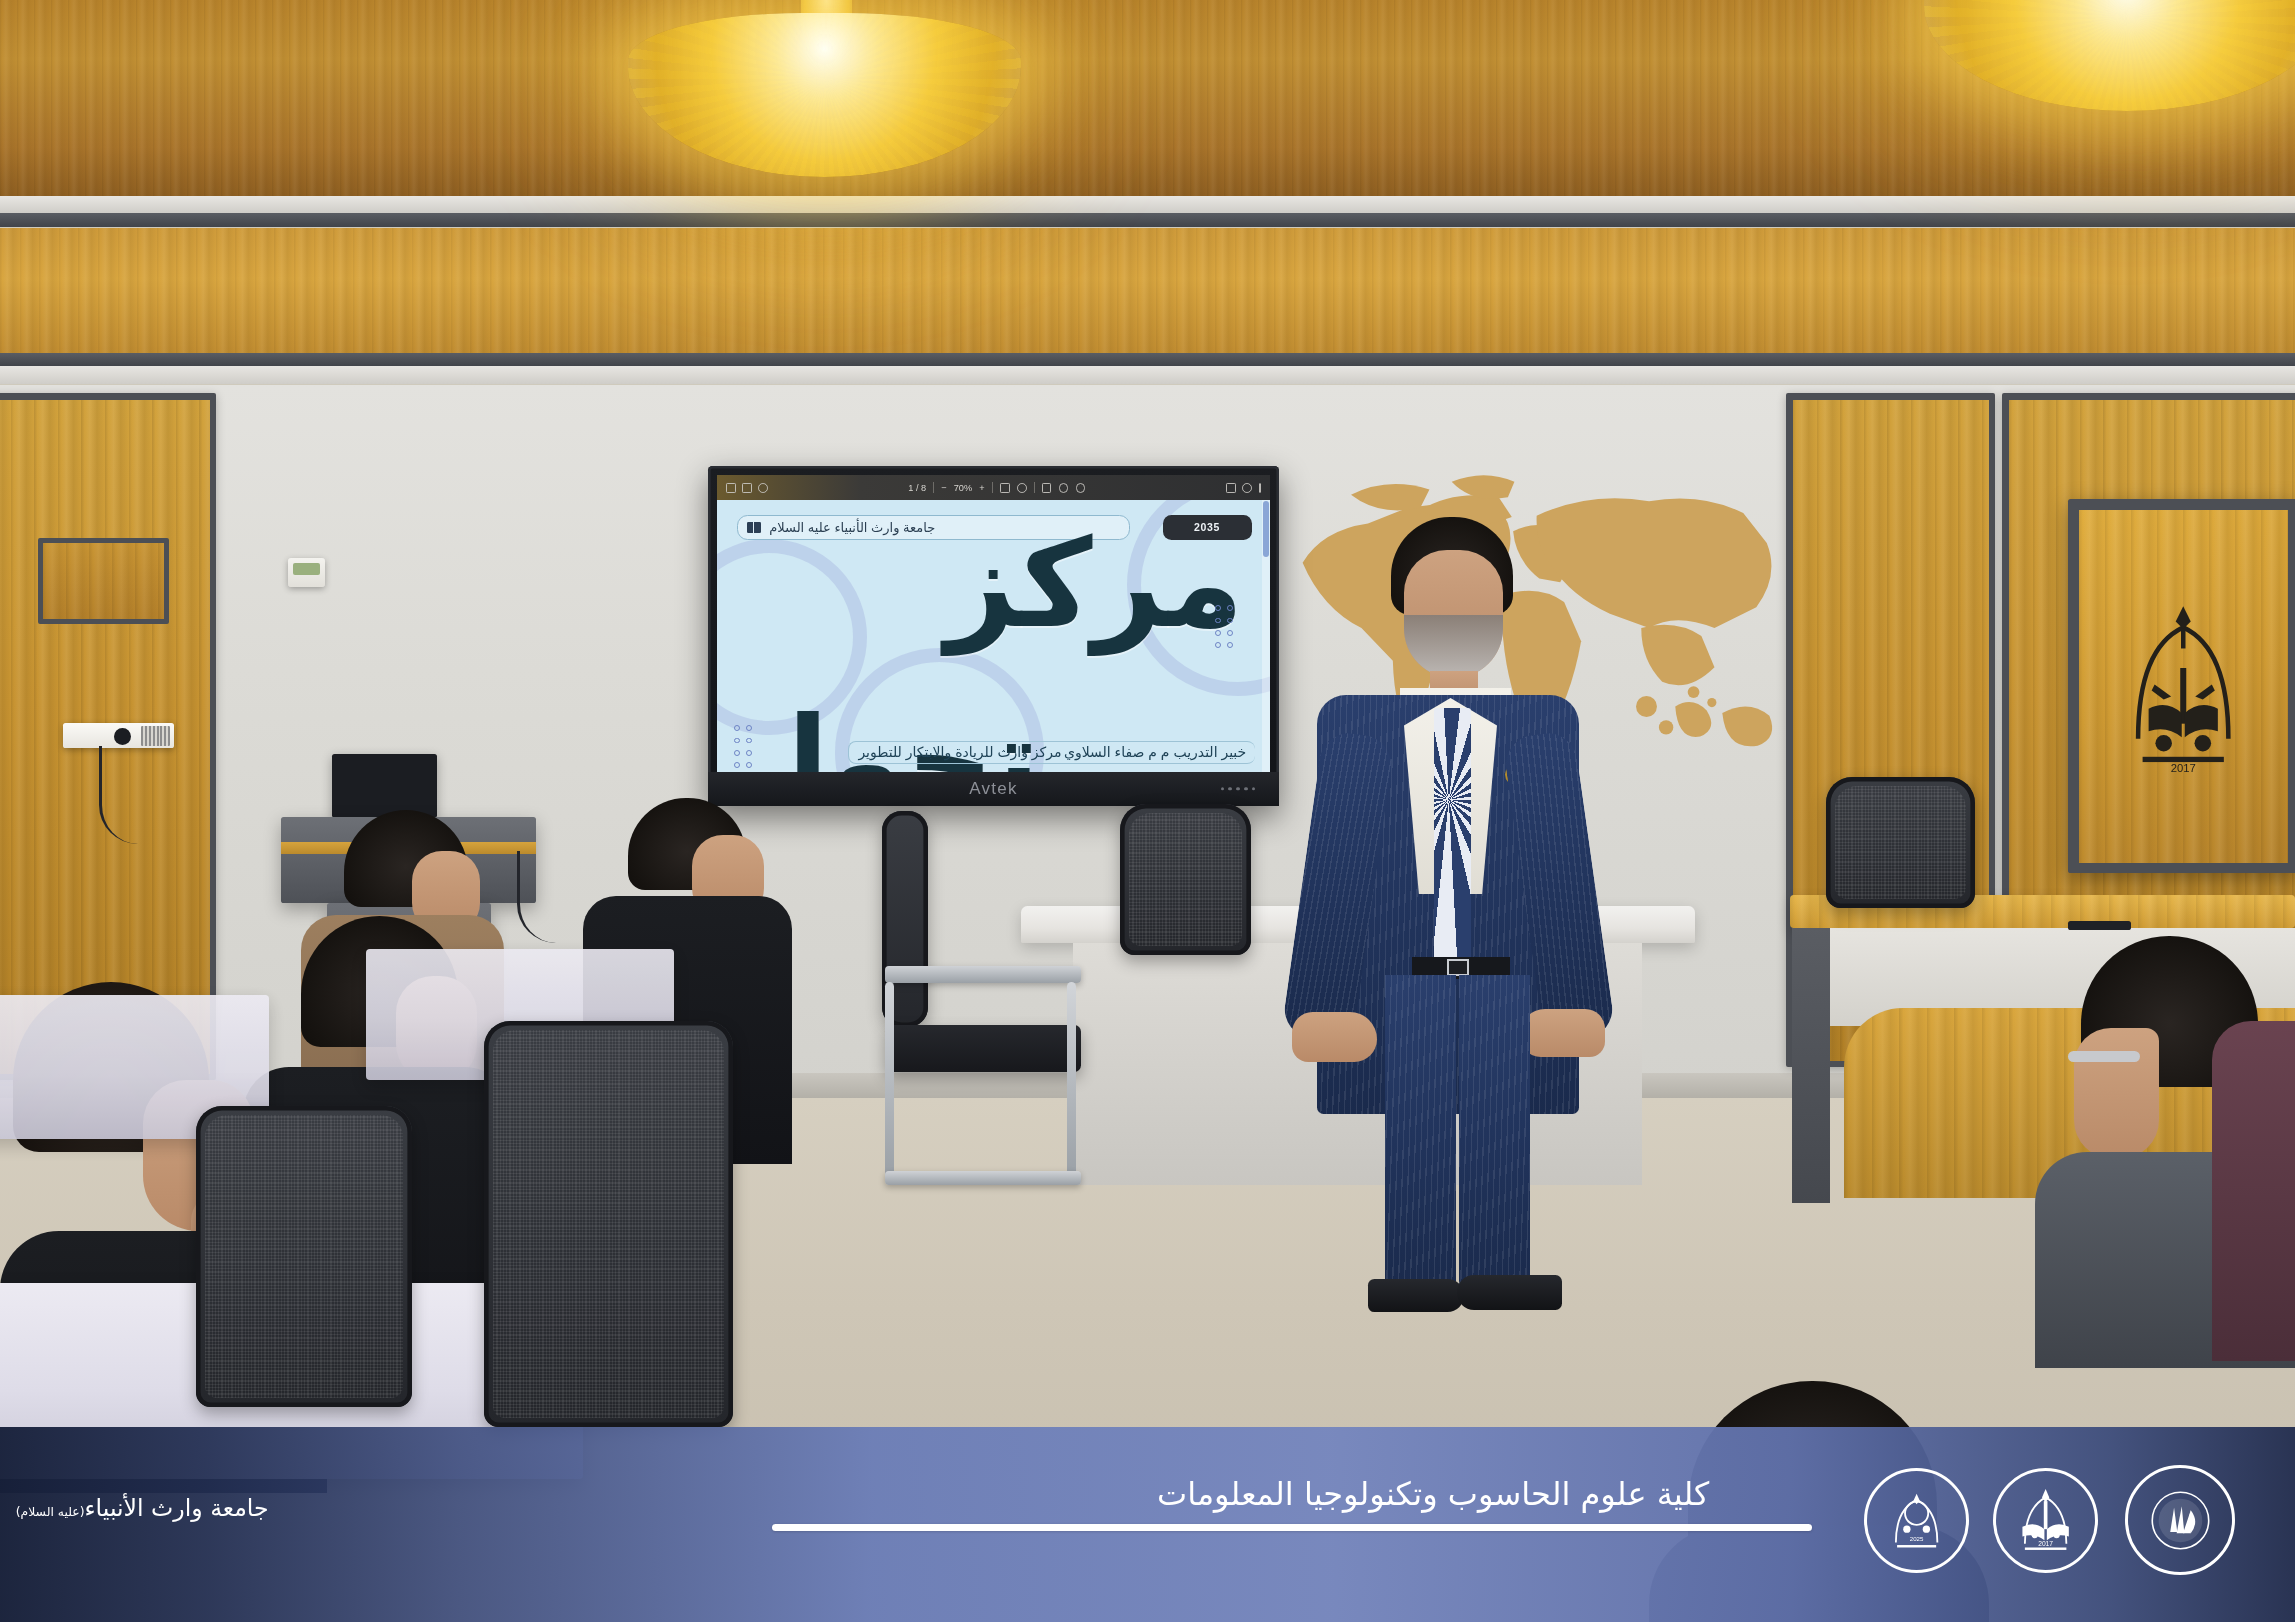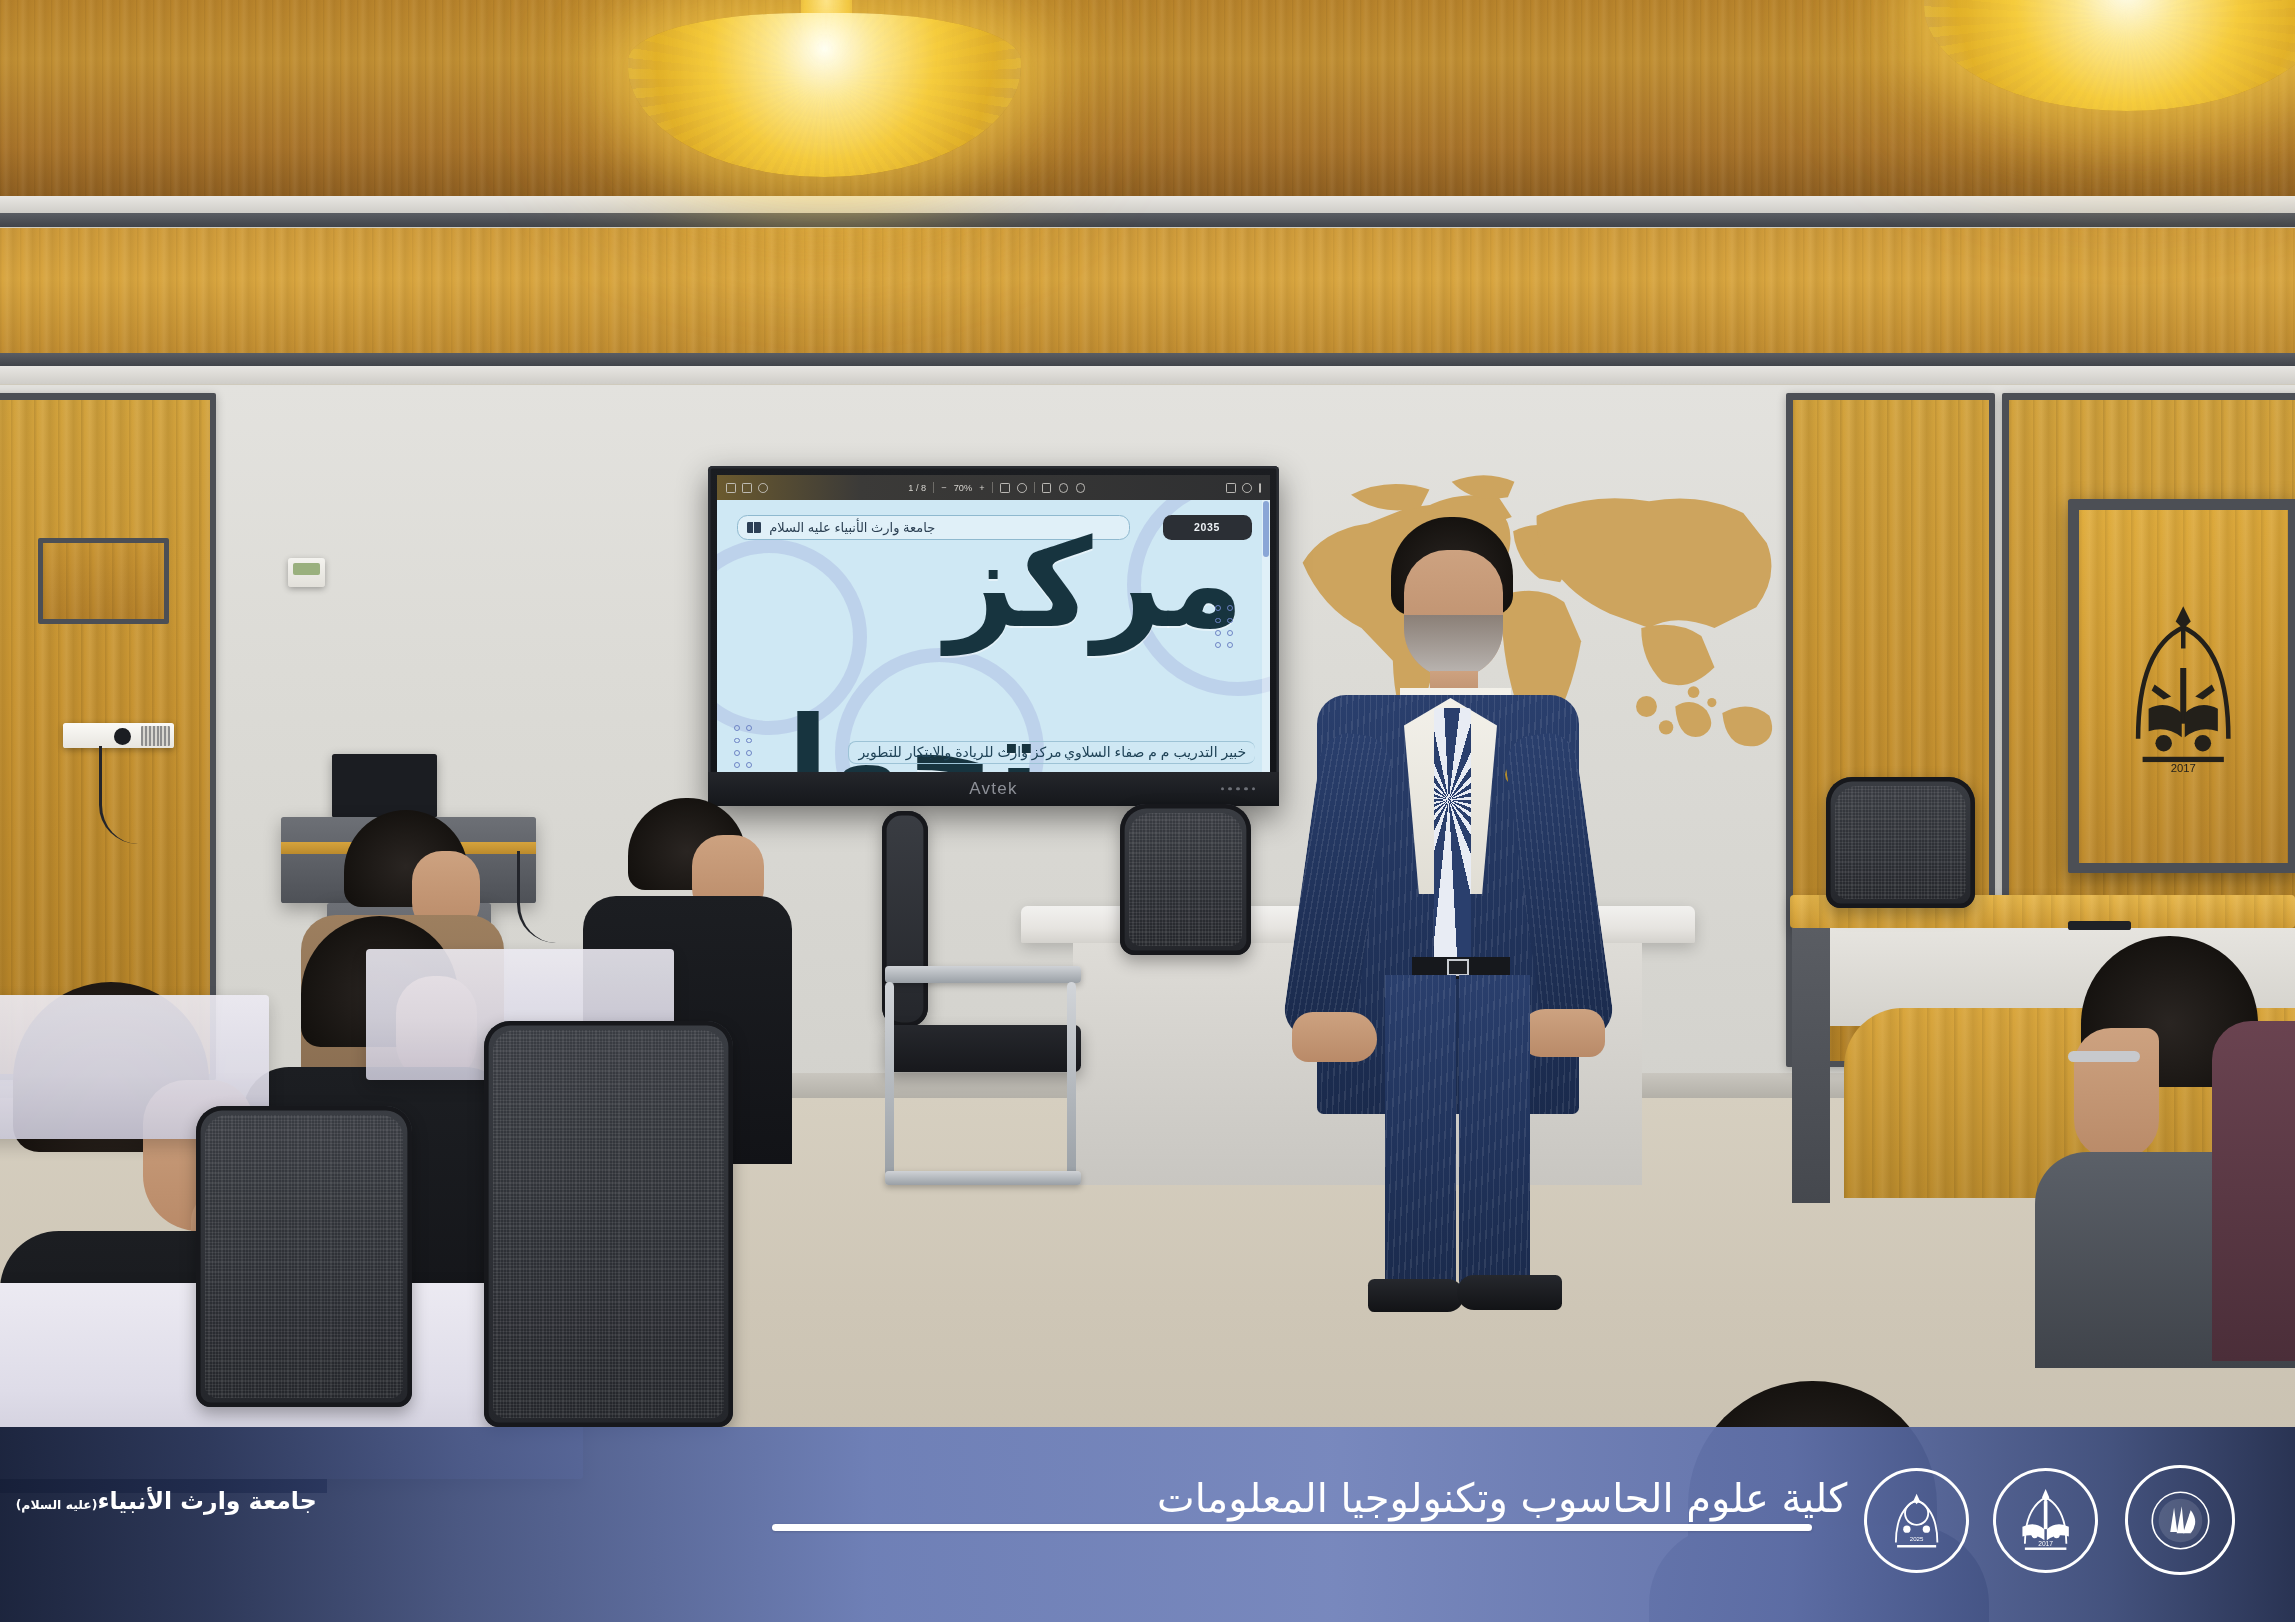--- a/index.html
+++ b/index.html
@@ -174,21 +174,21 @@
     background:linear-gradient(90deg,
       rgba(23,32,58,.97) 0%,
       rgba(34,46,82,.93) 9%,
       rgba(58,74,124,.88) 20%,
       rgba(104,123,183,.93) 38%,
       rgba(117,134,190,.96) 58%,
       rgba(96,113,171,.95) 78%,
       rgba(58,74,122,.93) 92%,
       rgba(33,44,78,.95) 100%);}
   .footer-rule{position:absolute;height:7.2px;background:#ffffff;border-radius:3.9px;box-shadow:0 0.7px 2.6px rgba(0,0,0,.18);}
-  .footer-ar{position:absolute;direction:rtl;color:#ffffff;font-size:40px;letter-spacing:0.3px;white-space:nowrap;
+  .footer-ar{position:absolute;direction:rtl;color:#ffffff;font-size:32px;letter-spacing:0.3px;white-space:nowrap;
     font-family:"DejaVu Sans","Liberation Sans",sans-serif;}
   .footer-en{position:absolute;color:#ffffff;font-size:22px;letter-spacing:1.8px;font-weight:bold;white-space:nowrap;}
   .uni-left{position:absolute;direction:rtl;color:#ffffff;font-size:23.6px;white-space:nowrap;
     font-family:"DejaVu Sans","Liberation Sans",sans-serif;}
   .uni-left small{font-size:12.4px;}
   .logo-ring{position:absolute;border-radius:50%;border:3.3px solid #ffffff;display:flex;align-items:center;justify-content:center;}
   .logo-ring svg{width:74%;height:74%;}
 </style>
 </head>
 <body>
@@ -494,21 +494,21 @@
   </div>
   <div class="chair-mesh" style="left:196px;top:1106px;width:216px;height:301px;">
     <div class="chair-back" style="position:absolute;inset:0;">
         <div class="chair-mesh-tex"></div>
       </div>
   </div>
 
   <div class="layer footer">
     <div class="footer-tint"></div>
 
-    <div class="uni-left" style="left:15.7px;top:60px;font-weight:bold;">
+    <div class="uni-left" style="left:15.7px;top:67px;">
       <span>جامعة وارث الأنبياء</span><small>(عليه السلام)</small>
     </div>
 
     <div class="footer-rule" style="left:772px;top:97px;width:1040px;"></div>
 
     <div class="footer-ar" style="left:1157px;top:48px;">كلية علوم الحاسوب وتكنولوجيا المعلومات</div>
 
     <div class="logo-ring" style="left:1864px;top:1458px;width:105px;height:105px;position:absolute;top:41px;">
       <svg viewBox="0 0 120 120">
         <g fill="none" stroke="#ffffff" stroke-width="3">

